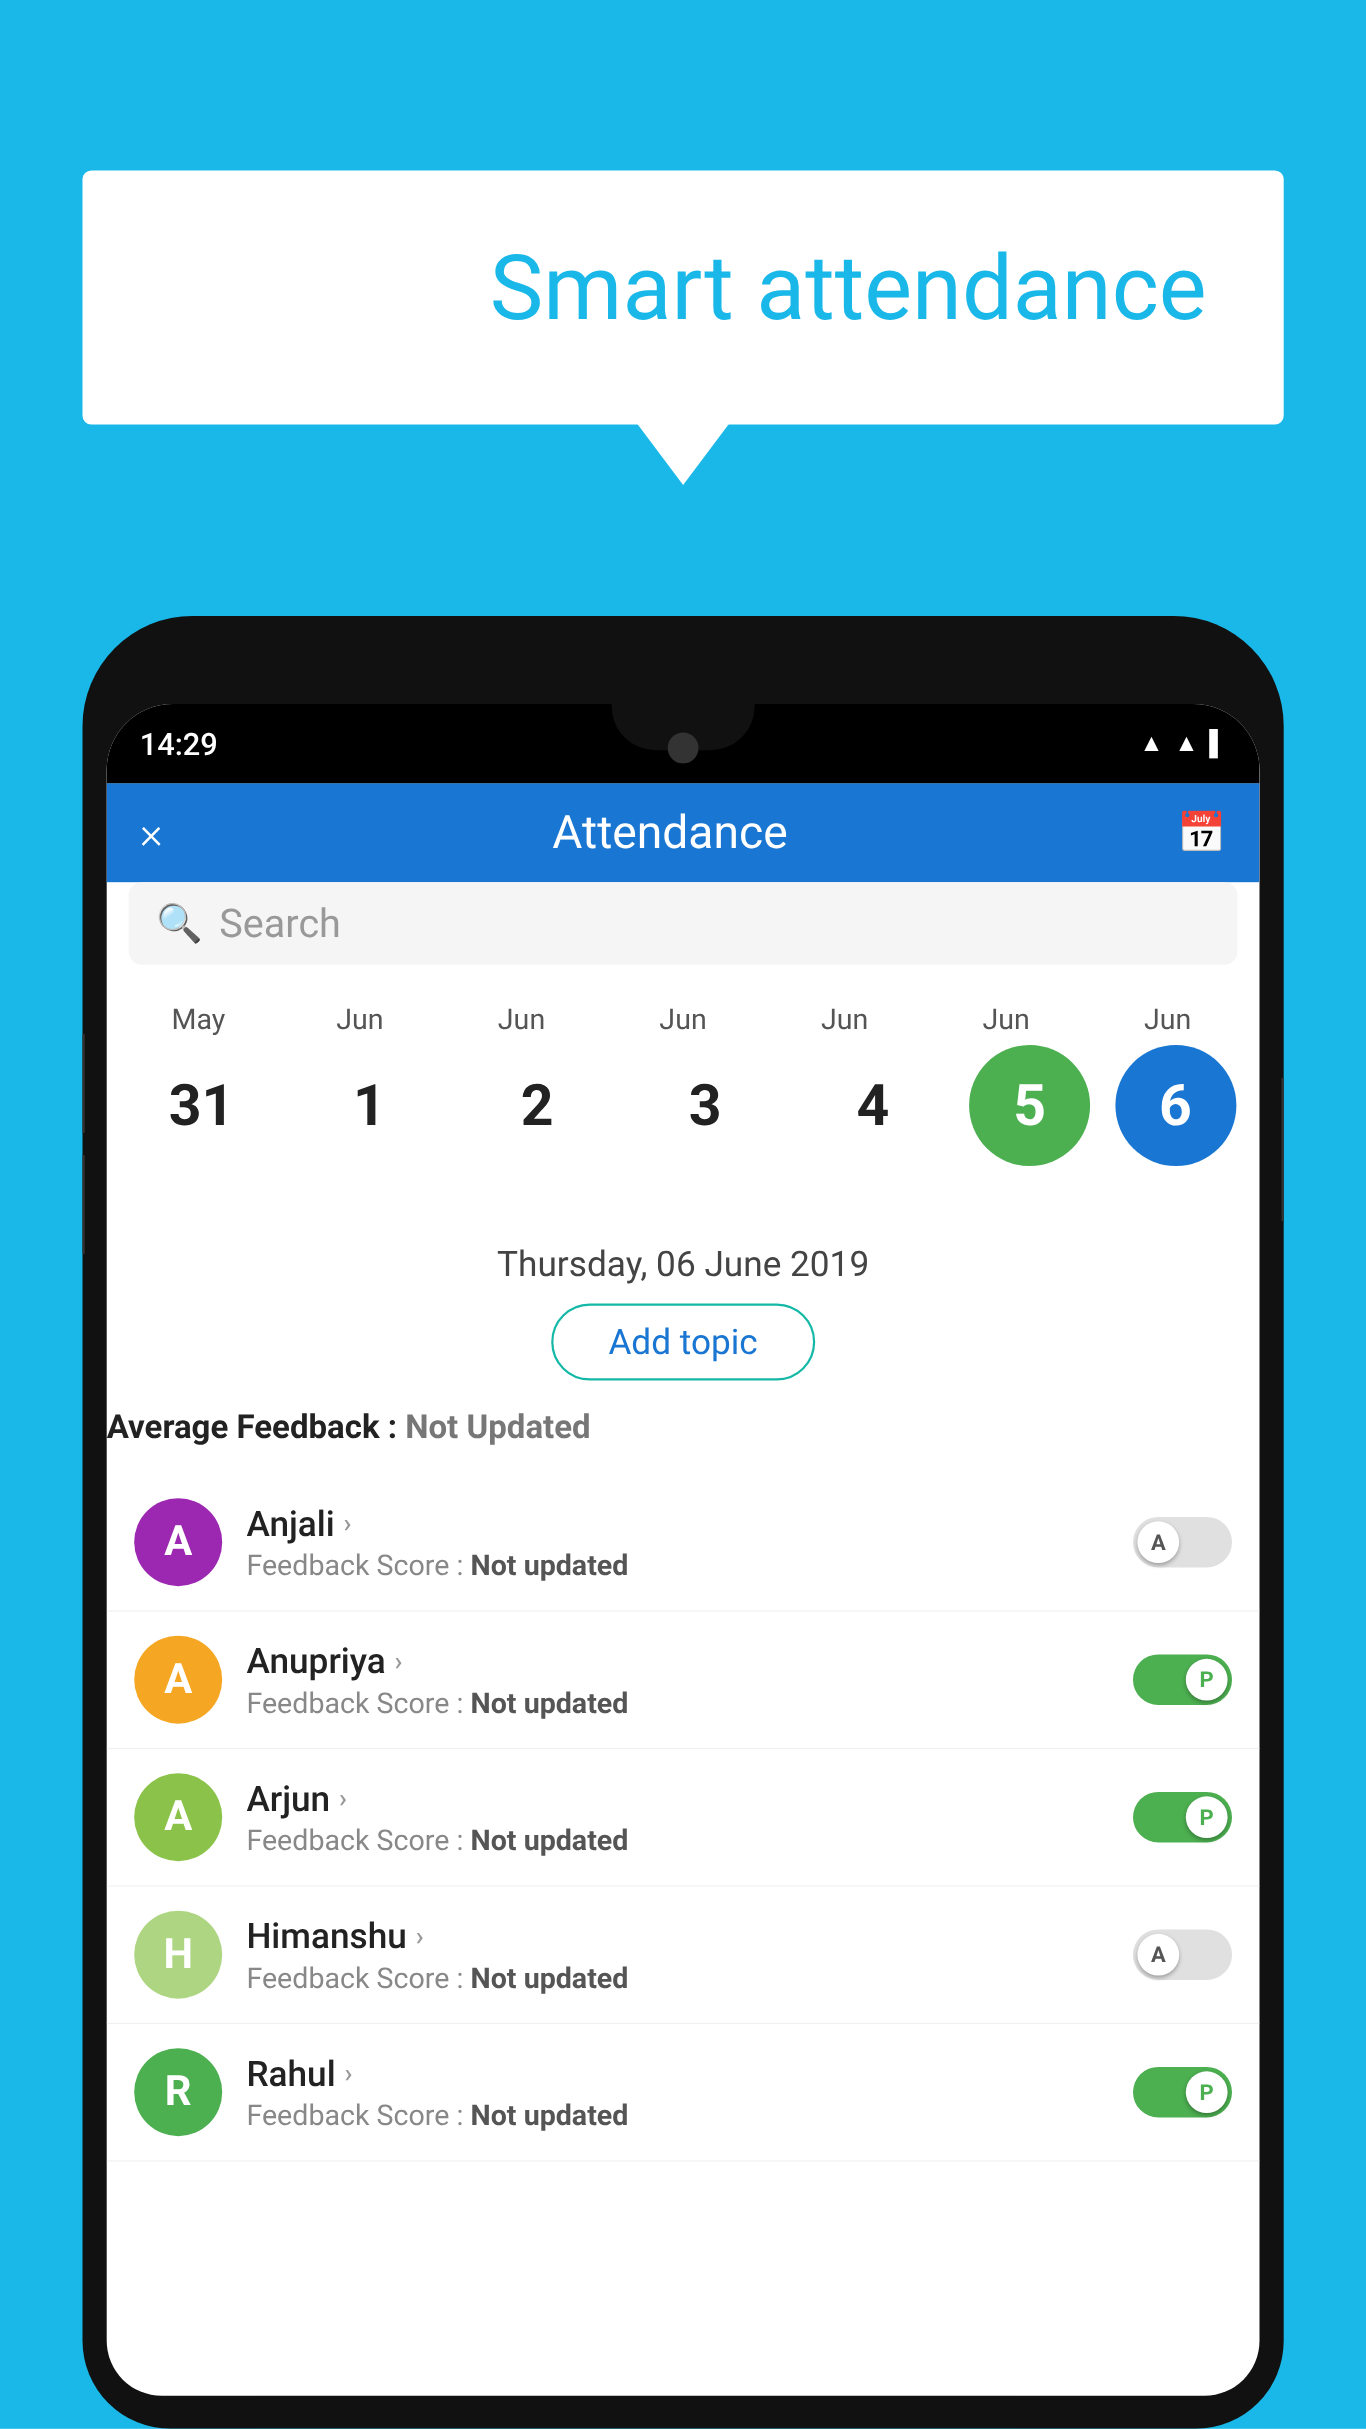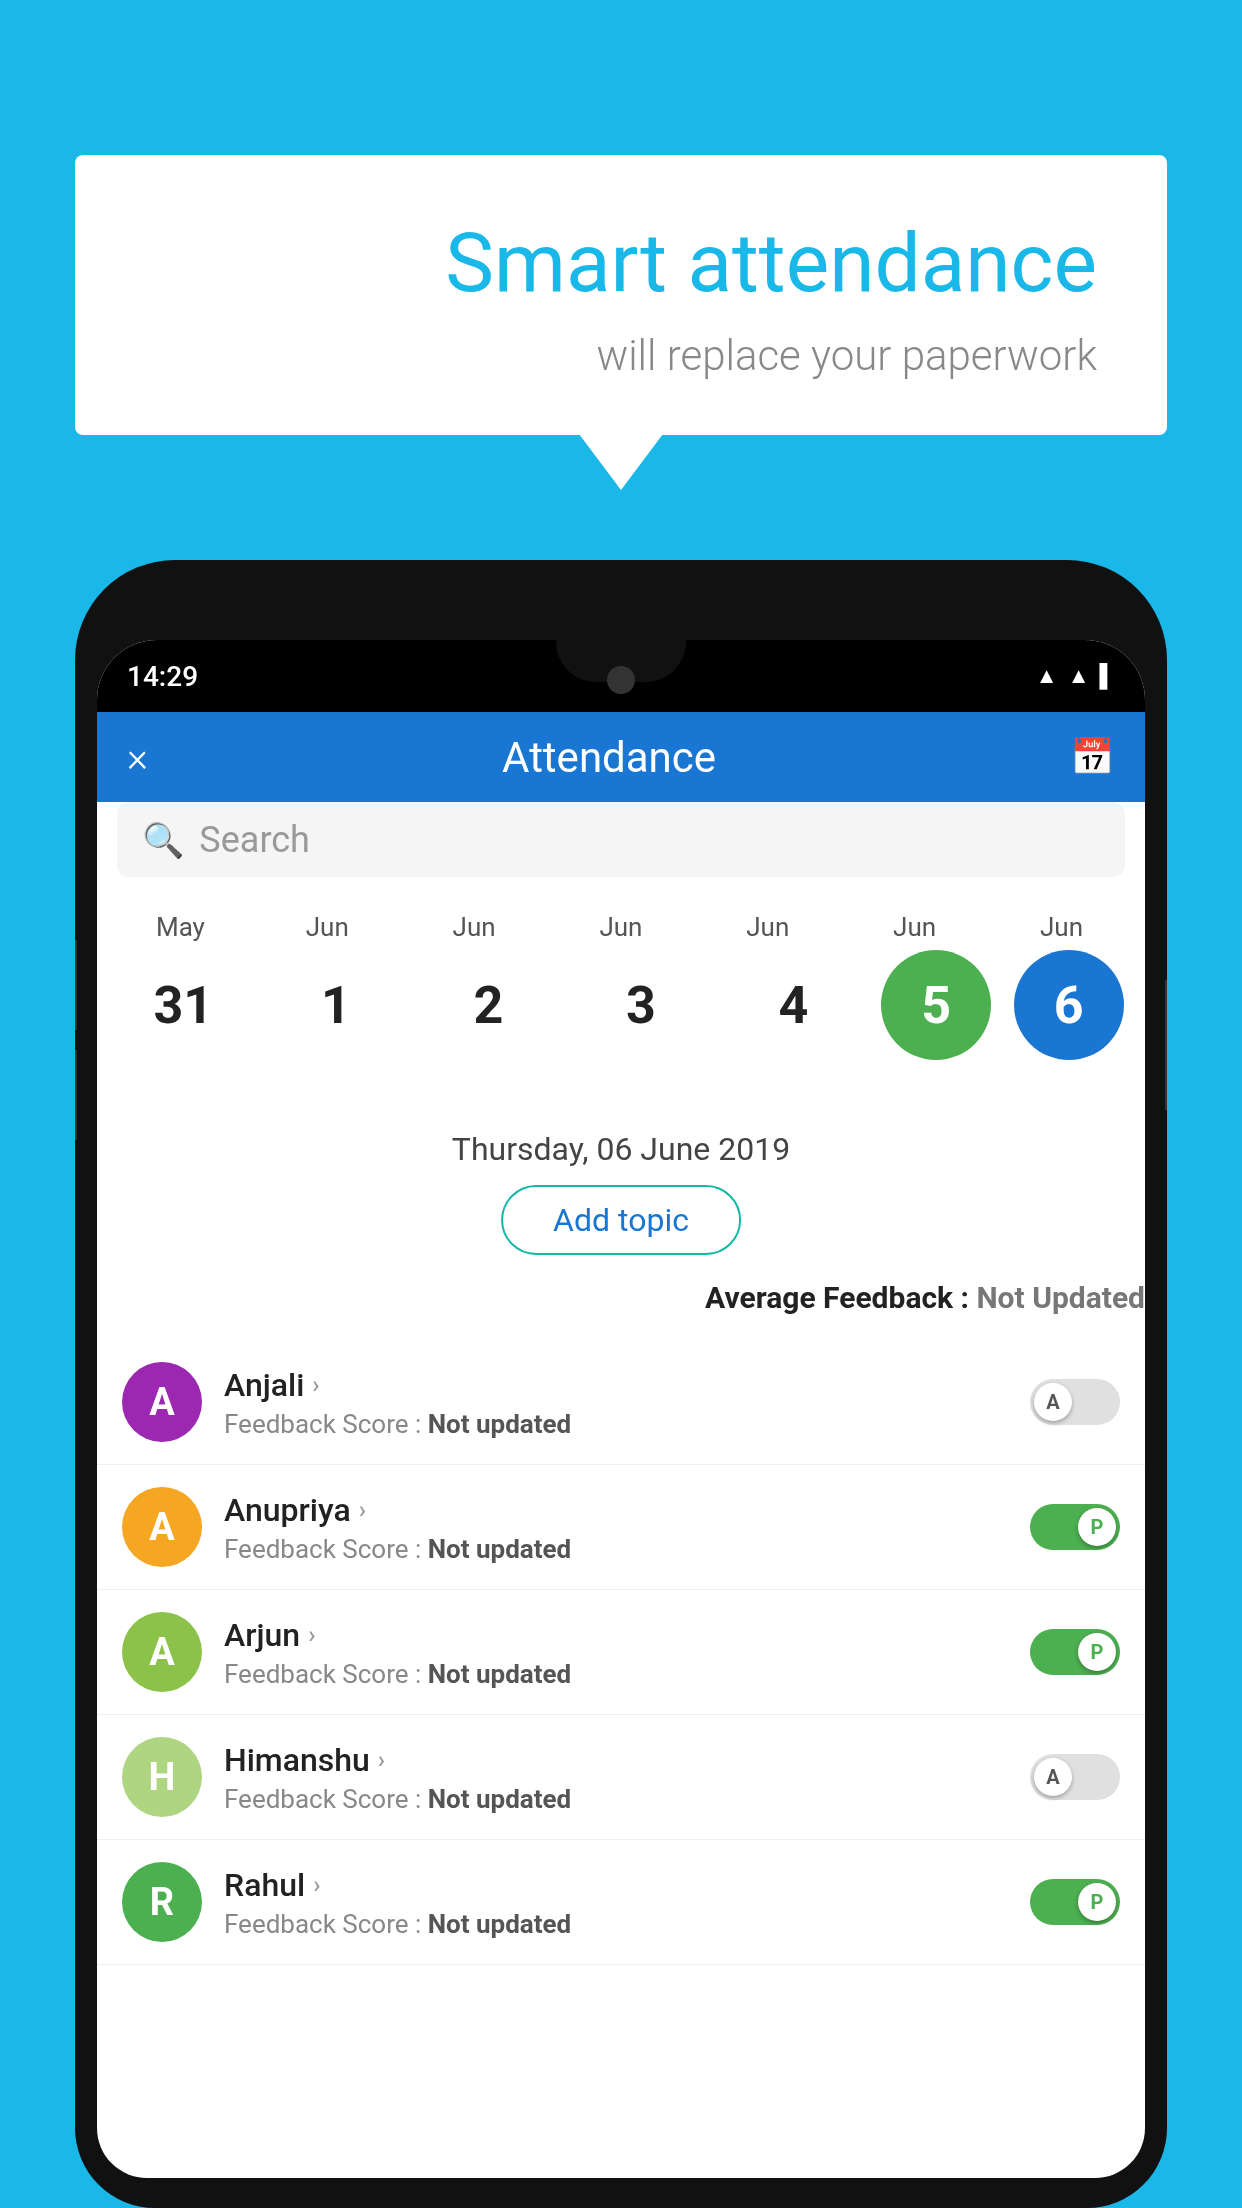--- a/index.html
+++ b/index.html
@@ -242,21 +242,21 @@
       cursor: pointer;
       white-space: nowrap;
     }
 
     
     .avg-feedback {
       position: absolute;
       top: 640px;
       left: 0;
       right: 0;
-      text-align: right;
+      text-align: left;
       font-size: 30px;
       color: #777;
     }
     .avg-feedback span {
       font-weight: 700;
       color: #222;
     }
 
     
     .student-list {
@@ -388,21 +388,20 @@
       background: #333;
       border-radius: 50%;
       z-index: 25;
     }
   </style>
 </head>
 <body>
 
 <div class="speech-bubble">
   <div class="speech-bubble-title">Smart attendance</div>
-  <div class="speech-bubble-subtitle">will replace your paperwork</div>
 </div>
 
 <div class="phone-frame">
   <div class="phone-btn-left"></div>
   <div class="phone-btn-left2"></div>
   <div class="phone-btn-right"></div>
 
   <div class="phone-screen">
 
     <div class="notch"></div>

